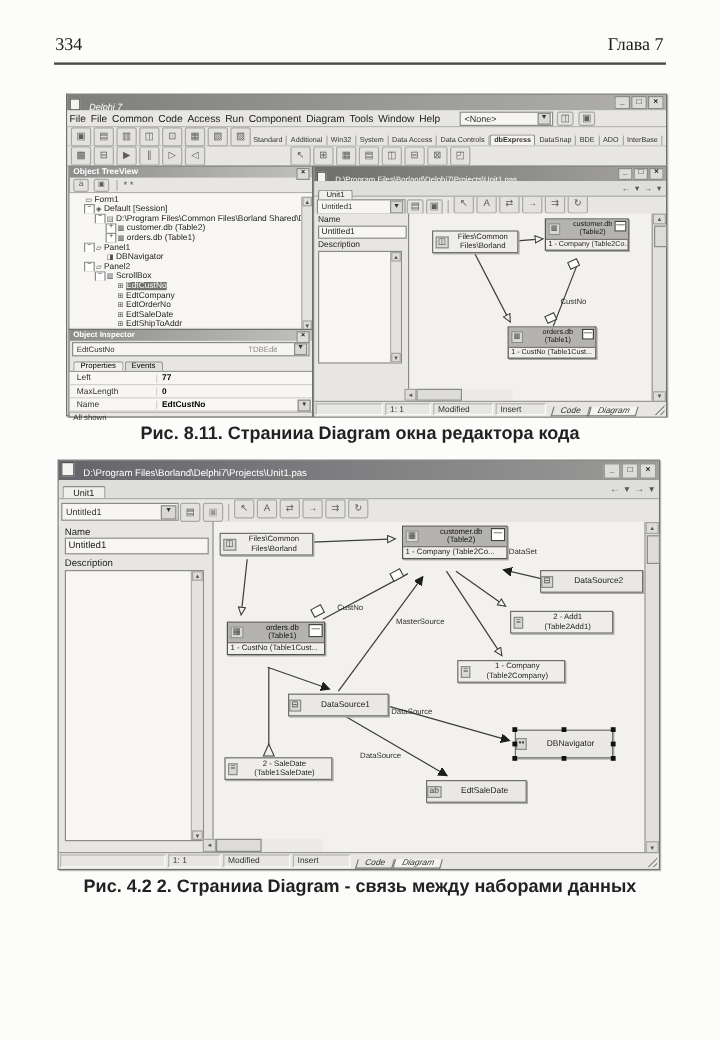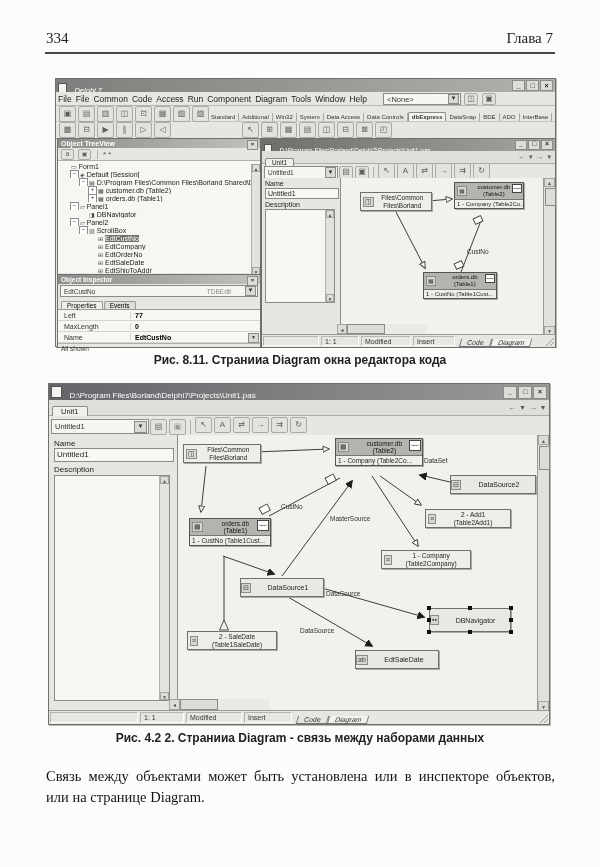--- a/index.html
+++ b/index.html
@@ -1,21 +1,21 @@
 <!DOCTYPE html>
 <html><head>
 <meta charset="utf-8">
 <style>
   html,body{margin:0;padding:0;background:#ffffff;}
   .page{position:relative;width:600px;height:867px;background:#fcfcfa;font-family:"Liberation Sans",sans-serif;overflow:hidden;}
   .abs{position:absolute;}
   
   .hdr{font-family:"Liberation Serif",serif;font-size:15px;color:#1c1c1c;}
   .hdr-rule{left:45px;right:45px;top:52px;height:2px;background:#4a4a48;}
-  .cap{font-size:12px;font-weight:bold;color:#222;text-align:center;}
+  .cap{font-size:15px;font-weight:bold;color:#222;text-align:center;}
   .bodytxt{font-family:"Liberation Serif",serif;font-size:14.5px;color:#141414;line-height:21px;}
   
   .win{background:#e7e6e2;border:1px solid #6f6f6d;box-shadow:1px 1px 0 #b8b7b3;}
   .tbar{position:relative;background:linear-gradient(90deg,#7e7e7c,#b2b1ad);color:#fff;overflow:hidden;}
   .tbar .ttl{font-weight:normal;white-space:nowrap;}
   .winbtns{position:absolute;right:2px;top:1px;display:flex;gap:1px;}
   .wbtn{width:12px;height:11px;background:#dddcd8;border:1px solid #8b8b89;color:#222;font-size:7px;line-height:9px;text-align:center;font-weight:bold;}
   .docico{display:inline-block;width:9px;height:10px;background:#f4f3ef;border:1px solid #555;margin:0 3px 0 2px;}
   
   .menubar{display:flex;align-items:center;background:#e7e6e2;border-bottom:1px solid #b9b8b4;font-size:8.5px;color:#222;position:relative;}
@@ -522,18 +522,14 @@
         <span class="pgTab active">Diagram</span>
       </span>
       <span class="grip"></span>
     </div>
   </div>
 
   <div class="abs cap" style="left:0;right:0;top:731px;line-height:15px;">
     <div>Рис. 4.2 2. Странииа Diagram - связь между наборами данных</div>
   </div>
 
-  <div class="abs bodytxt" style="left:46px;top:766px;width:509px;">
-    <div style="text-align:justify;text-align-last:justify;">Связь между объектами может быть установлена или в инспекторе объектов,</div>
-    <div>или на странице Diagram.</div>
-  </div>
 
 </div>
 
 </body></html>

